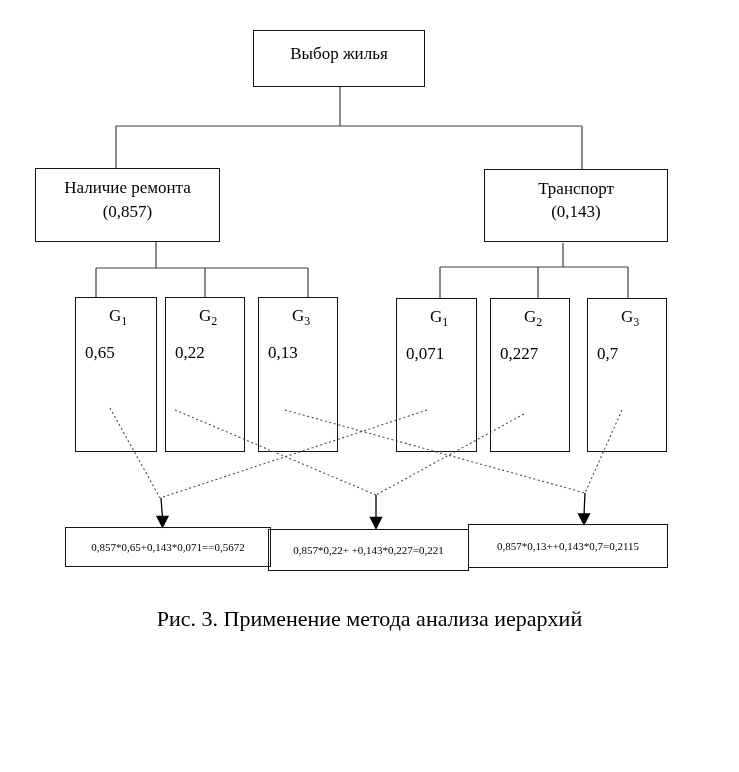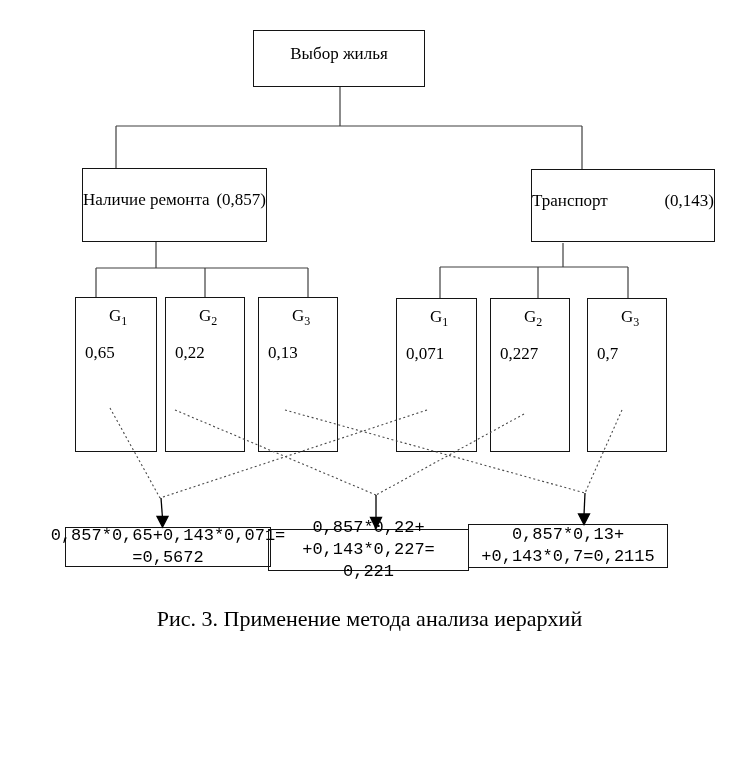--- a/index.html
+++ b/index.html
@@ -17,34 +17,34 @@
     background:transparent;
     box-sizing:border-box;
   }
   
   .root-box{
     display:flex;justify-content:center;align-items:flex-start;
     padding-top:13px;font-size:17px;
   }
   
   .crit-box{
-    display:flex;justify-content:space-between;
+    display:flex;flex-direction:column;justify-content:space-between;
     align-items:center;text-align:center;
-    padding:10px 0 21px 0;font-size:17px;line-height:1;margin-left:47px;
+    padding:10px 0 21px 0;font-size:17px;line-height:1;
   }
   
   .gbox{padding:8px 0 0 9px;font-size:17px;}
   .gbox .glabel{line-height:1.2;margin-left:24px;}
   .gbox .glabel sub{font-size:12px;}
   .gbox .gvalue{margin-top:14px;line-height:1.2;}
   
   .calc-box{
-    display:flex;flex-direction:column;justify-content:center;
+    display:flex;flex-direction:row;justify-content:center;
     align-items:center;text-align:center;
-    font-size:17px;line-height:1.3;font-family:Liberation Mono, monospace;
+    font-size:11px;line-height:1.3;
   }
   .caption{
     position:absolute;left:0;top:606px;width:739px;
     text-align:center;font-size:22px;
   }
   svg.overlay{
     position:absolute;left:0;top:0;z-index:5;
     pointer-events:none;
   }
 </style>

